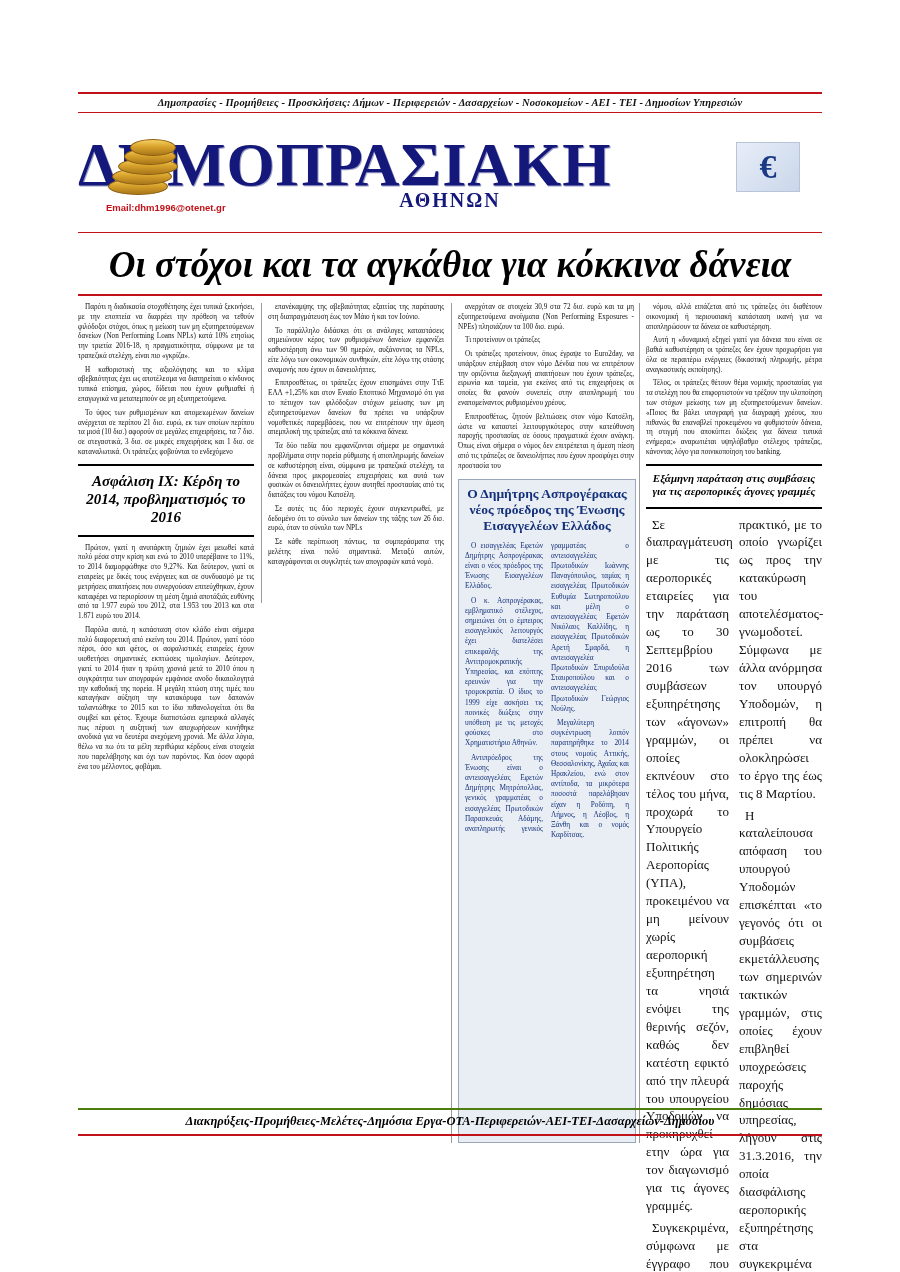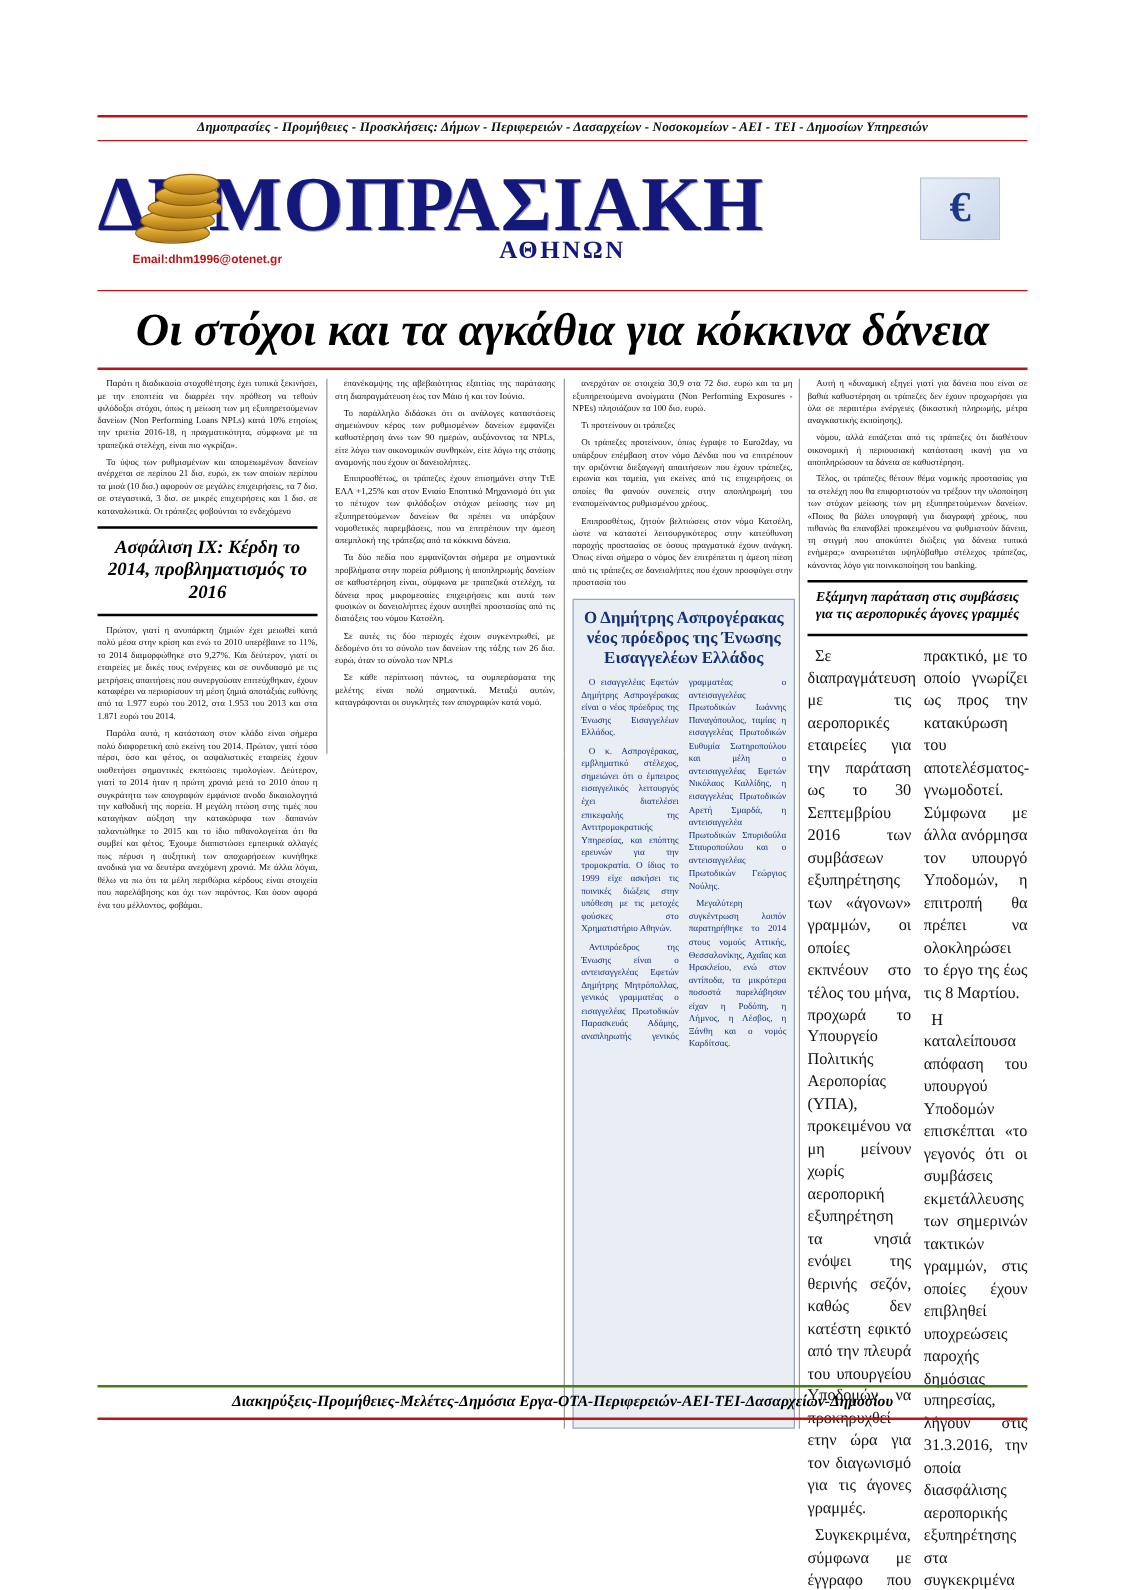--- a/index.html
+++ b/index.html
@@ -252,20 +252,21 @@
 
     <div class="body-grid">
 
       <div class="vrule" style="left:183px; top:0; height:300px;"></div>
       <div class="vrule" style="left:373px; top:0; height:300px;"></div>
       <div class="vrule" style="left:561px; top:0; height:840px;"></div>
       <div class="vrule" style="left:373px; top:300px; height:540px;"></div>
 
       <div class="col col1">
         <p>Παρότι η διαδικασία στοχοθέτησης έχει τυπικά ξεκινήσει, με την εποπτεία να διαρρέει την πρόθεση να τεθούν φιλόδοξοι στόχοι, όπως η μείωση των μη εξυπηρετούμενων δανείων (Non Performing Loans NPLs) κατά 10% ετησίως την τριετία 2016-18, η πραγματικότητα, σύμφωνα με τα τραπεζικά στελέχη, είναι πιο «γκρίζα».</p>
+        <p>Η καθοριστική της αξιολόγησης και το κλίμα αβεβαιότητας έχει ως αποτέλεσμα να διατηρείται ο κίνδυνος τυπικά επίσημα, χώρος, δίδεται που έχουν φυθμιαθεί ή επαγωγικά να μεταπεμπούν σε μη εξυπηρετούμενα.</p>
         <p>Το ύψος των ρυθμισμένων και απομειωμένων δανείων ανέρχεται σε περίπου 21 δισ. ευρώ, εκ των οποίων περίπου τα μισά (10 δισ.) αφορούν σε μεγάλες επιχειρήσεις, τα 7 δισ. σε στεγαστικά, 3 δισ. σε μικρές επιχειρήσεις και 1 δισ. σε καταναλωτικά. Οι τράπεζες φοβούνται το ενδεχόμενο</p>
 
         <div class="boxhead">Ασφάλιση IX: Κέρδη το 2014, προβληματισμός το 2016</div>
 
         <p>Πρώτον, γιατί η ανυπάρκτη ζημιών έχει μειωθεί κατά πολύ μέσα στην κρίση και ενώ το 2010 υπερέβαινε το 11%, το 2014 διαμορφώθηκε στο 9,27%. Και δεύτερον, γιατί οι εταιρείες με δικές τους ενέργειες και σε συνδυασμό με τις μετρήσεις απαιτήσεις που συνεργούσαν επιτεύχθηκαν, έχουν καταφέρει να περιορίσουν τη μέση ζημιά αποτάξιάς ευθύνης από τα 1.977 ευρώ του 2012, στα 1.953 του 2013 και στα 1.871 ευρώ του 2014.</p>
         <p>Παρόλα αυτά, η κατάσταση στον κλάδο είναι σήμερα πολύ διαφορετική από εκείνη του 2014. Πρώτον, γιατί τόσο πέρσι, όσο και φέτος, οι ασφαλιστικές εταιρείες έχουν υιοθετήσει σημαντικές εκπτώσεις τιμολογίων. Δεύτερον, γιατί το 2014 ήταν η πρώτη χρονιά μετά το 2010 όπου η συγκράτητα των απογραφών εμφάνισε ανοδο δικαιολογητά την καθοδική της πορεία. Η μεγάλη πτώση στης τιμές που καταγήκαν αύξηση την κατακόρυφα των δαπανών ταλαντώθηκε το 2015 και το ίδιο πιθανολογείται ότι θα συμβεί και φέτος. Έχουμε διαπιστώσει εμπειρικά αλλαγές πως πέρυσι η αυξητική των αποχωρήσεων κυνήθηκε ανοδικά για να δευτέρα ανεχόμενη χρονιά. Με άλλα λόγια, θέλω να πω ότι τα μέλη περιθώρια κέρδους είναι στοιχεία που παρελάβησης και όχι των παρόντος. Και όσον αφορά ένα του μέλλοντος, φοβάμαι.</p>
       </div>
 
       <div class="col col2">
         <p>επανέκαμψης της αβεβαιότητας εξαιτίας της παράτασης στη διαπραγμάτευση έως τον Μάιο ή και τον Ιούνιο.</p>
@@ -277,22 +278,22 @@
       </div>
 
       <div class="col col3">
         <p>ανερχόταν σε στοιχεία 30,9 στα 72 δισ. ευρώ και τα μη εξυπηρετούμενα ανοίγματα (Non Performing Exposures - NPEs) πλησιάζουν τα 100 δισ. ευρώ.</p>
         <p>Τι προτείνουν οι τράπεζες</p>
         <p>Οι τράπεζες προτείνουν, όπως έγραψε το Euro2day, να υπάρξουν επέμβαση στον νόμο Δένδια που να επιτρέπουν την οριζόντια διεξαγωγή απαιτήσεων που έχουν τράπεζες, ειρωνία και ταμεία, για εκείνες από τις επιχειρήσεις οι οποίες θα φανούν συνεπείς στην αποπληρωμή του εναπομείναντος ρυθμισμένου χρέους.</p>
         <p>Επιπροσθέτως, ζητούν βελτιώσεις στον νόμο Κατσέλη, ώστε να καταστεί λειτουργικότερος στην κατεύθυνση παροχής προστασίας σε όσους πραγματικά έχουν ανάγκη. Όπως είναι σήμερα ο νόμος δεν επιτρέπεται η άμεση πίεση από τις τράπεζες σε δανειολήπτες που έχουν προσφύγει στην προστασία του</p>
       </div>
 
       <div class="col col4">
+        <p>νόμου, αλλά ειπάζεται από τις τράπεζες ότι διαθέτουν οικονομική ή περιουσιακή κατάσταση ικανή για να αποπληρώσουν τα δάνεια σε καθυστέρηση.</p>
         <p>Αυτή η «δυναμική εξηγεί γιατί για δάνεια που είναι σε βαθιά καθυστέρηση οι τράπεζες δεν έχουν προχωρήσει για όλα σε περαιτέρω ενέργειες (δικαστική πληρωμής, μέτρα αναγκαστικής εκποίησης).</p>
-        <p>νόμου, αλλά ειπάζεται από τις τράπεζες ότι διαθέτουν οικονομική ή περιουσιακή κατάσταση ικανή για να αποπληρώσουν τα δάνεια σε καθυστέρηση.</p>
         <p>Τέλος, οι τράπεζες θέτουν θέμα νομικής προστασίας για τα στελέχη που θα επιφορτιστούν να τρέξουν την υλοποίηση των στόχων μείωσης των μη εξυπηρετούμενων δανείων. «Ποιος θα βάλει υπογραφή για διαγραφή χρέους, που πιθανώς θα επαναβλεί προκειμένου να φυθμιστούν δάνεια, τη στιγμή που αποκύπτει διώξεις για δάνεια τυπικά ενήμερα;» αναρωτιέται υψηλόβαθμο στέλεχος τράπεζας, κάνοντας λόγο για ποινικοποίηση του banking.</p>
 
         <div class="boxhead wide">Εξάμηνη παράταση στις συμβάσεις για τις αεροπορικές άγονες γραμμές</div>
 
         <div class="twocolflow">
           <p>Σε διαπραγμάτευση με τις αεροπορικές εταιρείες για την παράταση ως το 30 Σεπτεμβρίου 2016 των συμβάσεων εξυπηρέτησης των «άγονων» γραμμών, οι οποίες εκπνέουν στο τέλος του μήνα, προχωρά το Υπουργείο Πολιτικής Αεροπορίας (ΥΠΑ), προκειμένου να μη μείνουν χωρίς αεροπορική εξυπηρέτηση τα νησιά ενόψει της θερινής σεζόν, καθώς δεν κατέστη εφικτό από την πλευρά του υπουργείου Υποδομών να προκηρυχθεί ετην ώρα για τον διαγωνισμό για τις άγονες γραμμές.</p>
           <p>Συγκεκριμένα, σύμφωνα με έγγραφο που υπογράφει ο Υπουργός Χρήσ στον Σπήρξη όπου αναγράφηκε στο «Δι@ύγεια», καλούνται οι τέσσερις αεροπορικές εταιρείες που εκτελούν τα δρομολόγια των «άγονων» γραμμών σε διαπραγμάτευση με αντικείμενο να δοθεί εξάμηνη παράταση στην αεροπορική εξυπηρέτηση, με κριτήριο επιλογής μεταξύ των αεροσταθμικών το χαμηλότερο αιτούμενο οικονομικό αντιστάθμισμα, όλως αναφέρει το έγγραφο του υπουργείου.</p>
           <p>Η αιτιολογημένη επιταγή διαπραγμάτευσης της ΥΠΑ, «αφού εξέδωσε το υποβληθέντας προσφορές, συντάσσει πρακτικό, με το οποίο γνωρίζει ως προς την κατακύρωση του αποτελέσματος-γνωμοδοτεί. Σύμφωνα με άλλα ανόρμησα τον υπουργό Υποδομών, η επιτροπή θα πρέπει να ολοκληρώσει το έργο της έως τις 8 Μαρτίου.</p>
           <p>Η καταλείπουσα απόφαση του υπουργού Υποδομών επισκέπται «το γεγονός ότι οι συμβάσεις εκμετάλλευσης των σημερινών τακτικών γραμμών, στις οποίες έχουν επιβληθεί υποχρεώσεις παροχής δημόσιας υπηρεσίας, λήγουν στις 31.3.2016, την οποία διασφάλισης αεροπορικής εξυπηρέτησης στα συγκεκριμένα δρομολόγια, που είναι απαραίτητη για την ανάπτυξη των τριών περιφερειών στις οποίες αφορούν, εν όψει ενάρξεως της θερινής περιόδου, την επιτακτική δημοσίου της προσφοράς νέας διαγωνιστικής διαδικασίας για την οποία απαιτείται χρονικό διάστημα τουλάχιστον έξι μηνών και να μη τις τούτου κατεπείγουσα ανάγκη λήψης άμεσων μέτρων αντιμετώπισης της κατάστασης με βάση τις αρχές της ασφάλειας και της διαφάνειας και την εισαγωγής διακρίσεων, η οποία πρέπει ακολούθως με την προσφυγή στην διαδικασία διαπραγμάτευσης».</p>
         </div>

